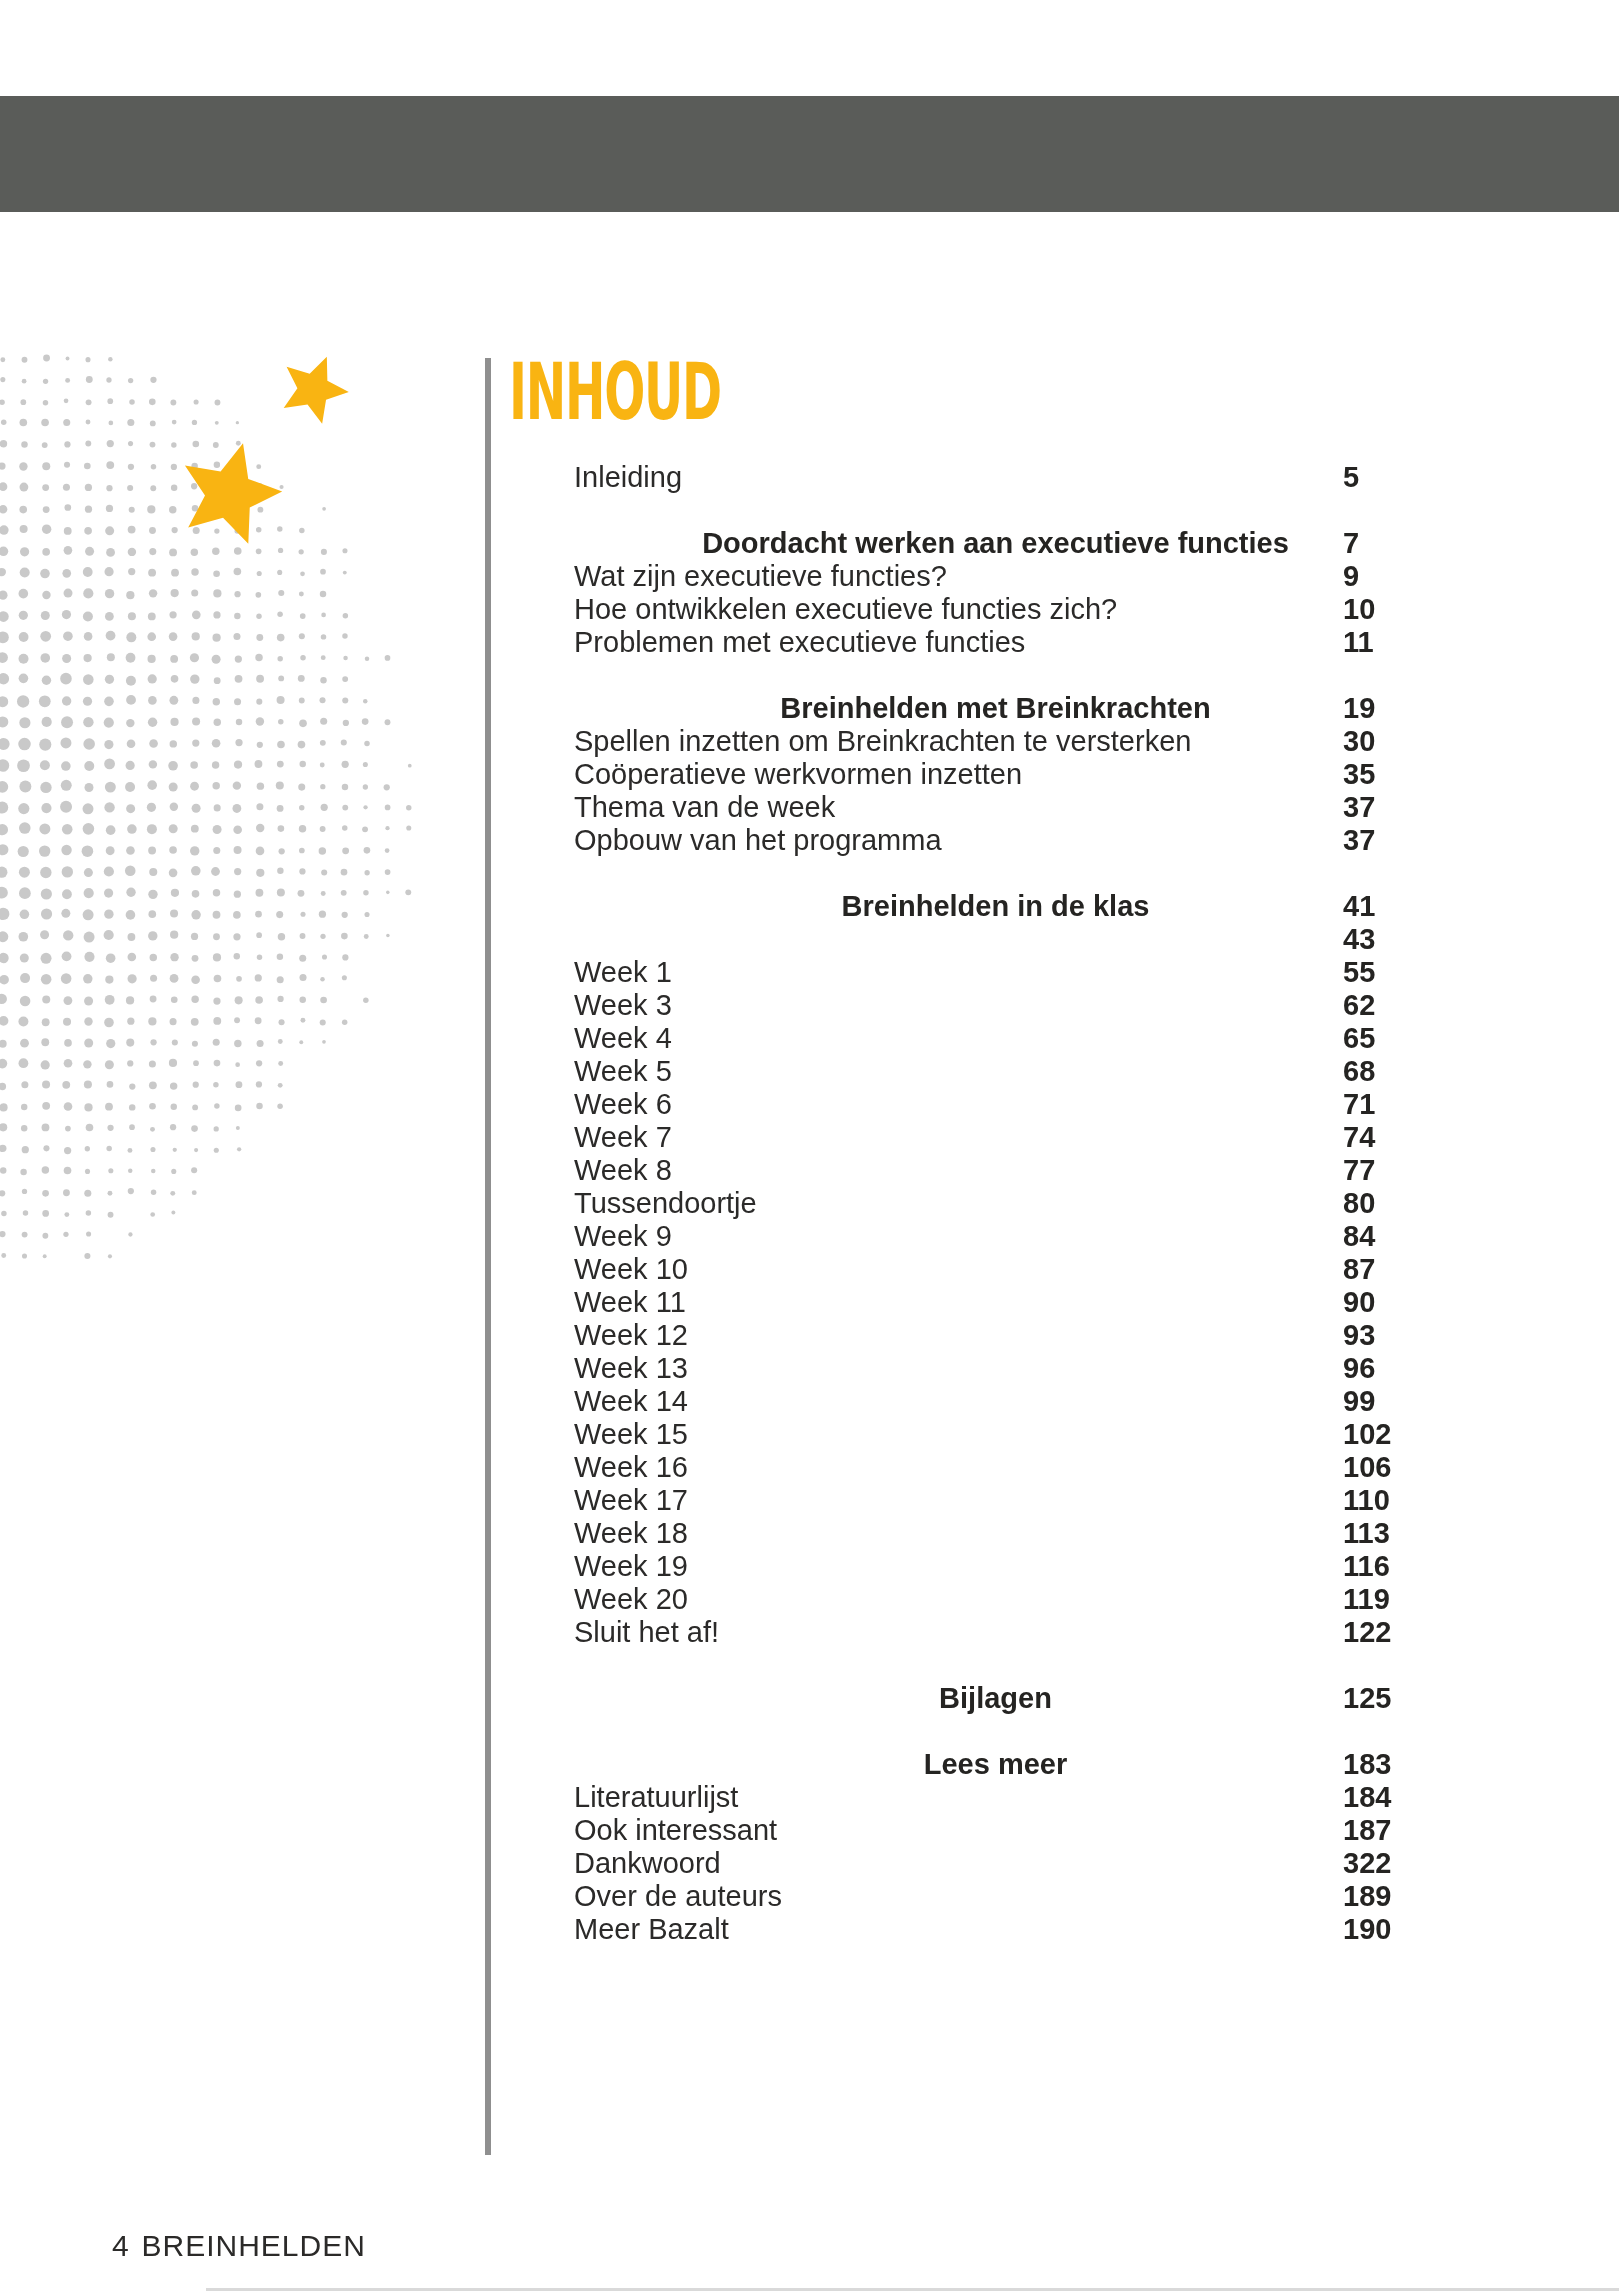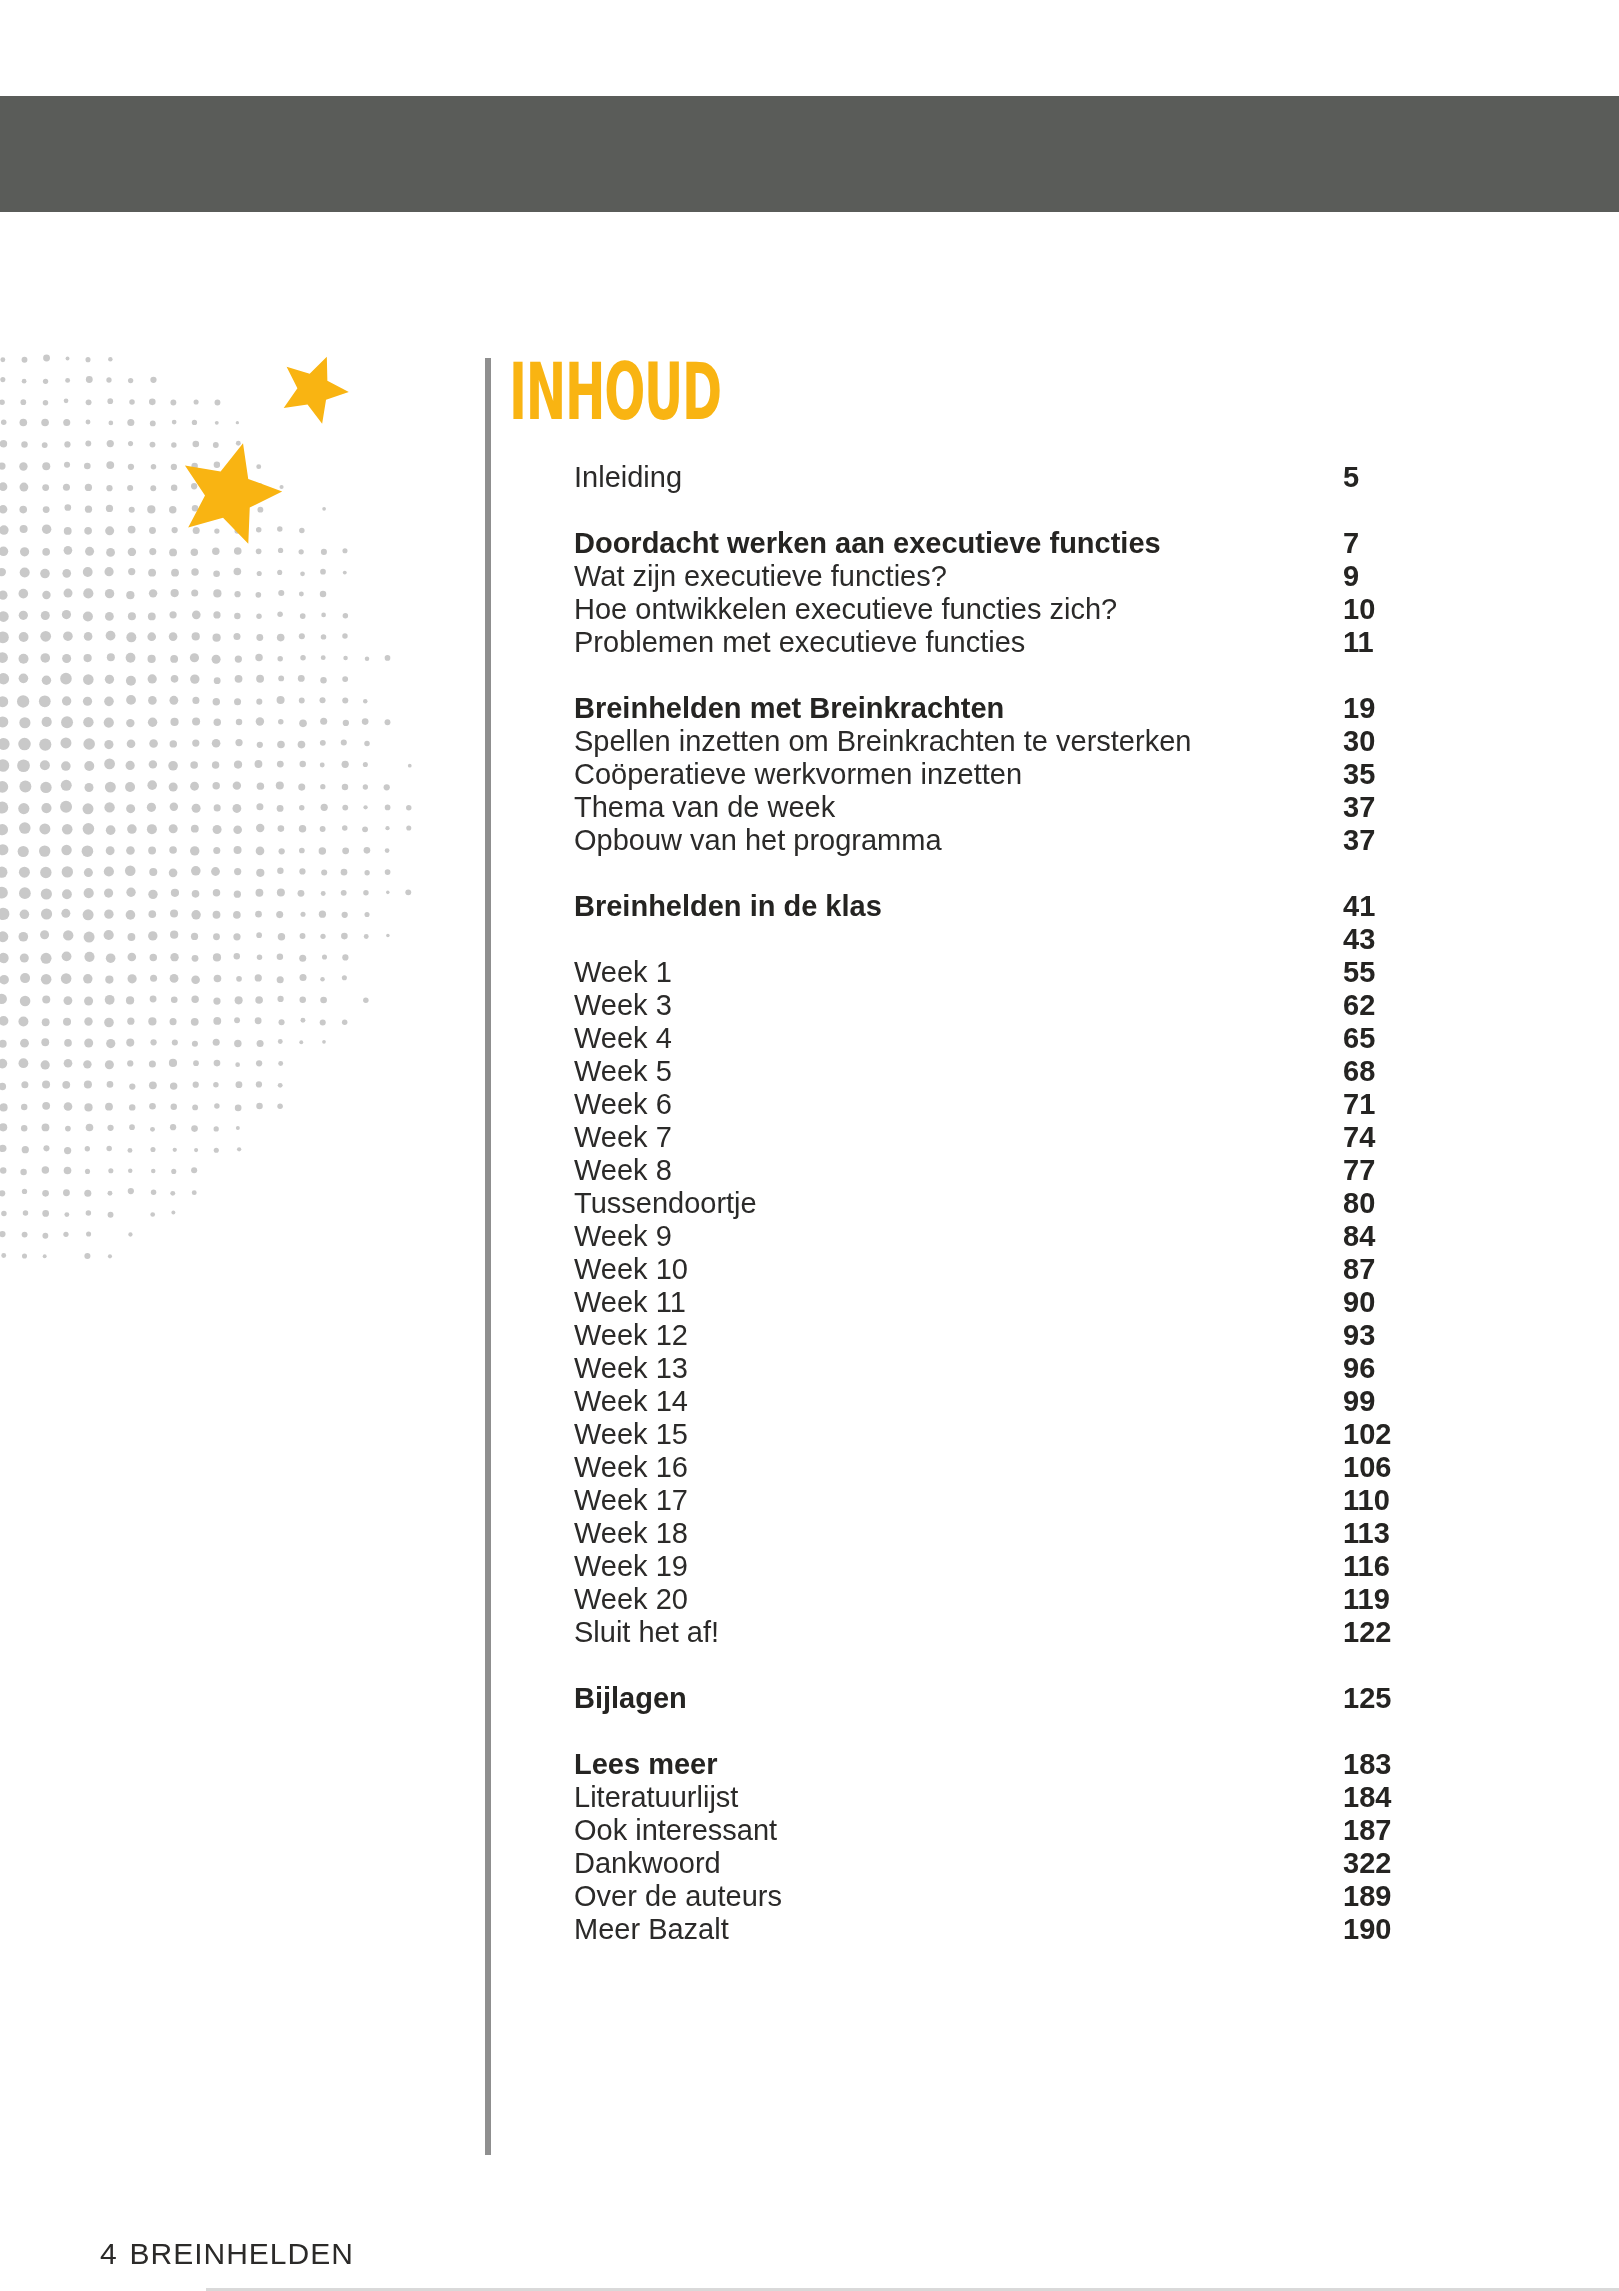--- a/index.html
+++ b/index.html
@@ -26,30 +26,30 @@
     letter-spacing:-2px;
     color:var(--accent,#F9B412);
     transform:scaleX(0.62);transform-origin:left top;
     white-space:nowrap;
   }
   .toc{
     position:absolute;left:532px;top:461px;width:843px;
     font-size:29px;color:var(--text,#2B2A29);margin-left:42px;
   }
   .toc-row{position:relative;height:33px;line-height:33px;white-space:nowrap;}
-  .toc-row.gap{margin-top:33px;}
+  .toc-row.gap{margin-top:33px;text-align:center;}
   .toc-row.bold .lbl{font-weight:bold;color:var(--heading,#252422);}
   .toc-row .pg{
     position:absolute;left:769px;top:0;
     font-weight:bold;color:var(--heading,#252422);
   }
   .footer{
-    position:absolute;left:100px;top:2229px;
+    position:absolute;left:112px;top:2229px;
     font-size:30px;line-height:33px;letter-spacing:1px;
-    color:var(--text,#2B2A29);white-space:nowrap;margin-top:8px;
+    color:var(--text,#2B2A29);white-space:nowrap;
   }
   .footer .book{margin-left:11.8px;}
   .bottom-edge{
     position:absolute;left:206px;right:0;bottom:0;height:3.9px;
     background:#D9D9D9;
   }
 </style>
 </head>
 <body>
 

